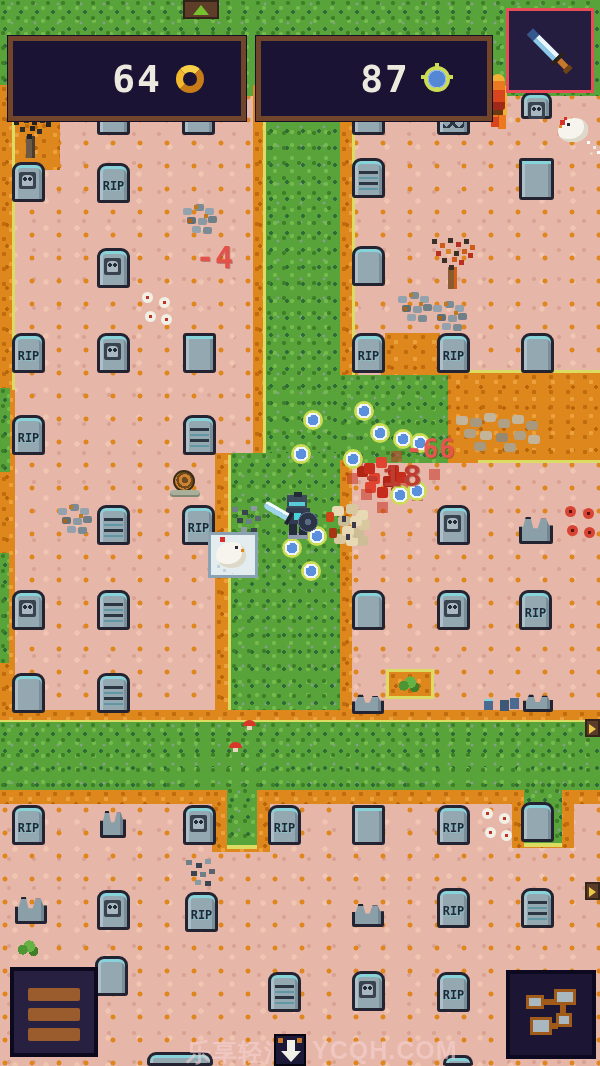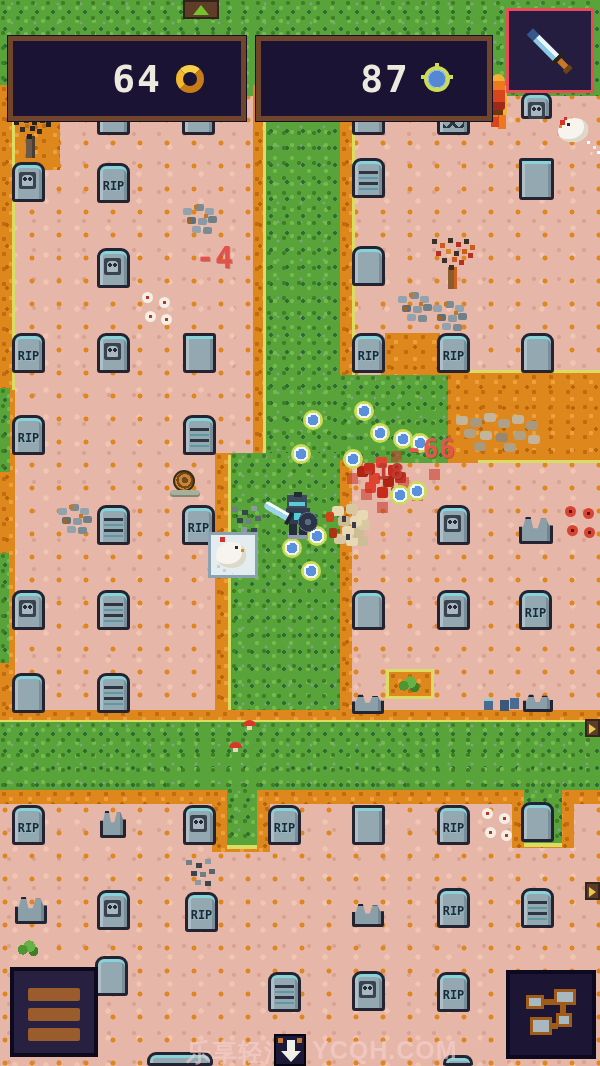--- a/index.html
+++ b/index.html
@@ -360,21 +360,21 @@
     <div class="ent gem" style="left: 301px; top: 561px;"></div>
     <div class="ent gem" style="left: 307px; top: 526px;"></div>
     <div class="ent bonepile" style="left: 328px; top: 502px;"></div>
     <div class="ent chicken" style="left: 556px; top: 112px;"></div>
     <div class="ent chicken-tile" style="left: 208px; top: 532px;"></div>
     <div class="ent player" style="left: 276px; top: 492px;"></div>
     <div class="ent arrow-right" style="left: 585px; top: 719px;"></div>
     <div class="ent arrow-right" style="left: 585px; top: 882px;"></div>
     <div class="dmg" style="left: 196px; top: 240px; font-size: 30px; color: rgb(226, 82, 74);">-4</div>
     <div class="dmg" style="left: 406px; top: 434px; font-size: 26px; color: rgb(232, 84, 78);">-66</div>
-    <div class="dmg" style="left: 362px; top: 459px; font-size: 22px; color: rgb(191, 60, 48);">-18</div>
+    <div class="dmg" style="left: 362px; top: 459px; font-size: 32px; color: rgb(191, 60, 48); font-family: Liberation Mono, monospace;">-18</div>
   </div>
 
 <div class="panel" style="left:8px;width:238px">
   <span class="num">64</span>
   <span class="coin-gold"></span>
 </div>
 <div class="panel" style="left:256px;width:236px">
   <span class="num">87</span>
   <span class="coin-gem"></span>
 </div>

